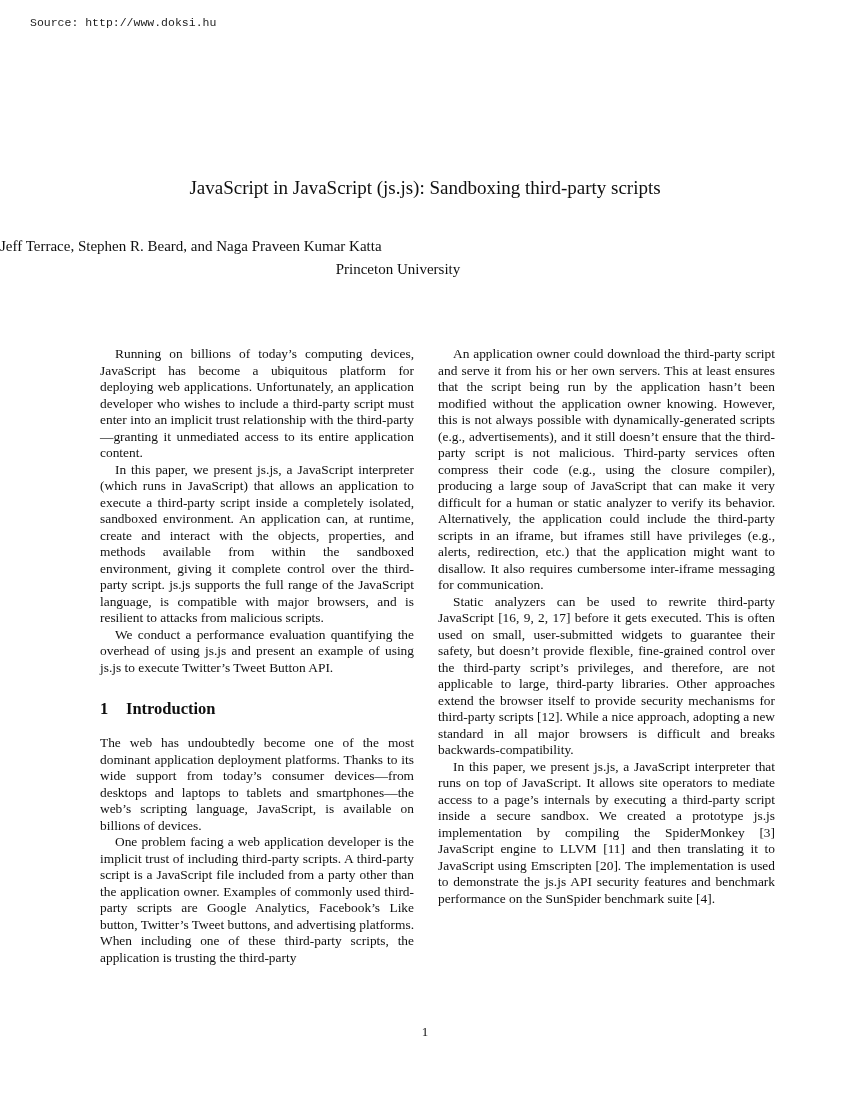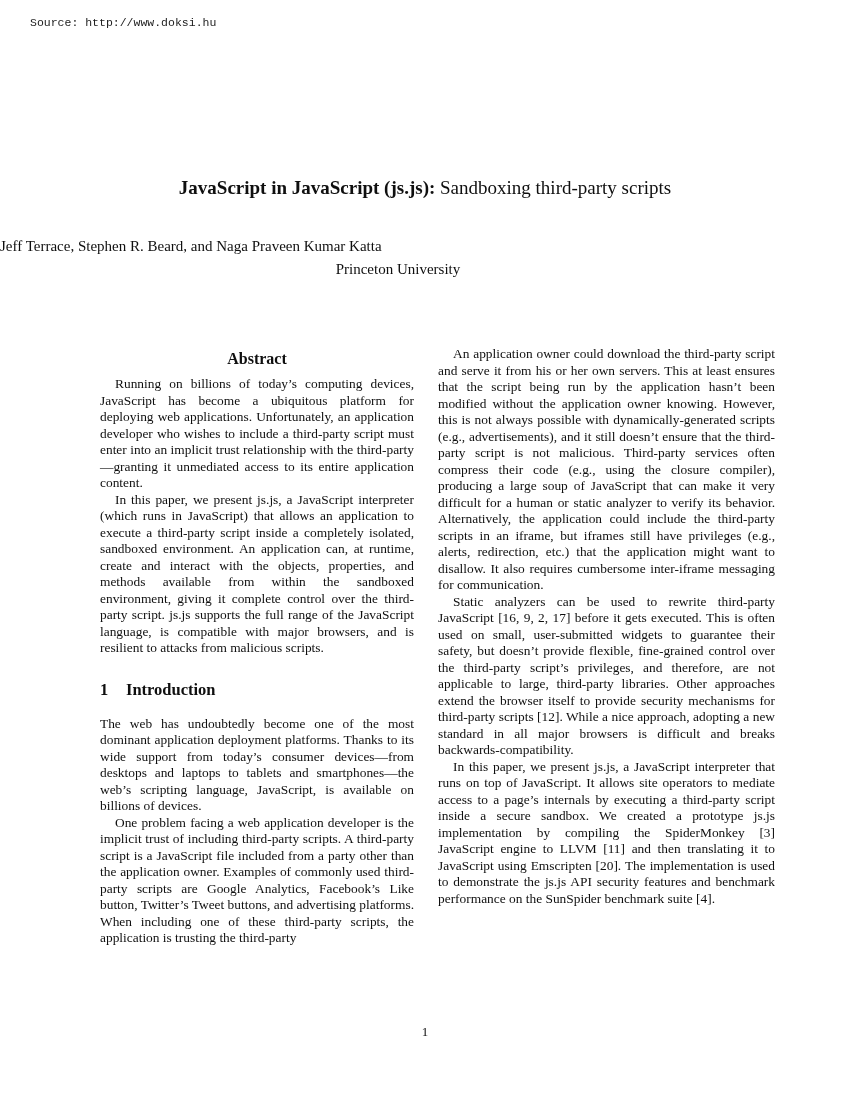--- a/index.html
+++ b/index.html
@@ -14,21 +14,21 @@
   .source-note {
     position:absolute; left:20px; top:16px;
     font-family:Liberation Mono, monospace;
     font-size:11.5px; color:#1c1c1c;margin-left:10px;
   }
   .paper-title {
     position:absolute; top:176px; left:0; width:850px;
     text-align:center; font-size:19px; line-height:1.25;
     font-weight:normal; margin:0;
   }
-  .title-bold { font-weight:bold; }
+  .title-bold { font-weight:normal; }
   .authors-line {
     position:absolute; top:238px; left:0; width:850px;
     font-size:15px;
   }
   .affiliation {
     position:absolute; top:261px; left:0; width:796px;
     text-align:center; font-size:15px;
   }
   .columns {
     position:absolute; left:100px; top:346px; width:675px;
@@ -63,23 +63,23 @@
 <div class="source-note">Source: http://www.doksi.hu</div>
 
 <h1 class="paper-title"><span class="title-bold">JavaScript in JavaScript (js.js):</span><span> Sandboxing third-party scripts</span></h1>
 
 <div class="authors-line">Jeff Terrace, Stephen R. Beard, and Naga Praveen Kumar Katta</div>
 <div class="affiliation">Princeton University</div>
 
 <div class="columns">
 
   <div class="col-left">
-    <div class="abstract-heading">Abstract</div>
     <p class="body-para indent">Running on billions of today’s computing devices, JavaScript has become a ubiquitous platform for deploying web applications. Unfortunately, an application developer who wishes to include a third-party script must enter into an implicit trust relationship with the third-party—granting it unmediated access to its entire application content.</p>
     <p class="body-para indent">In this paper, we present js.js, a JavaScript interpreter (which runs in JavaScript) that allows an application to execute a third-party script inside a completely isolated, sandboxed environment. An application can, at runtime, create and interact with the objects, properties, and methods available from within the sandboxed environment, giving it complete control over the third-party script. js.js supports the full range of the JavaScript language, is compatible with major browsers, and is resilient to attacks from malicious scripts.</p>
+    <p class="body-para indent">We conduct a performance evaluation quantifying the overhead of using js.js and present an example of using js.js to execute Twitter’s Tweet Button API.</p>
 
     <h2 class="section-heading">
         <span class="sec-num">1</span>
         <span>Introduction</span>
       </h2>
 
     <p class="body-para">The web has undoubtedly become one of the most dominant application deployment platforms. Thanks to its wide support from today’s consumer devices—from desktops and laptops to tablets and smartphones—the web’s scripting language, JavaScript, is available on billions of devices.</p>
     <p class="body-para indent">One problem facing a web application developer is the implicit trust of including third-party scripts. A third-party script is a JavaScript file included from a party other than the application owner. Examples of commonly used third-party scripts are Google Analytics, Facebook’s Like button, Twitter’s Tweet buttons, and advertising platforms. When including one of these third-party scripts, the application is trusting the third-party</p>
   </div>
 

